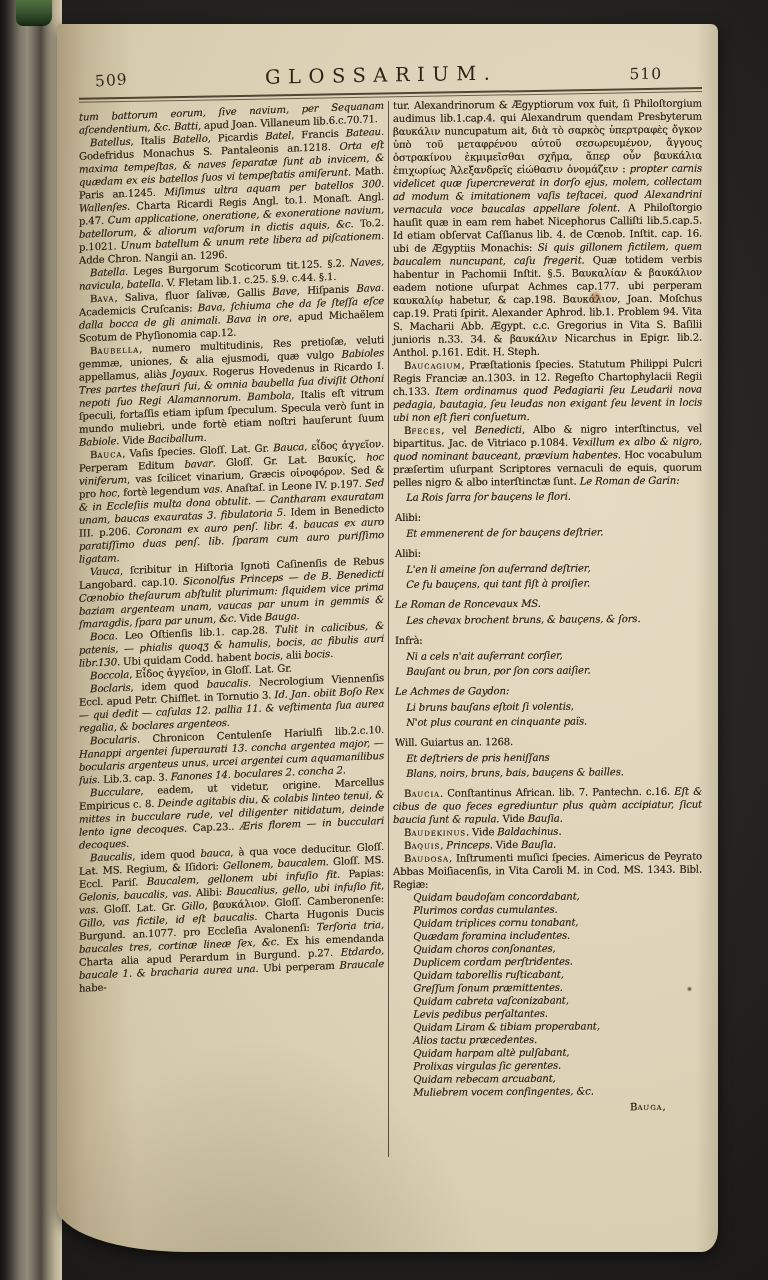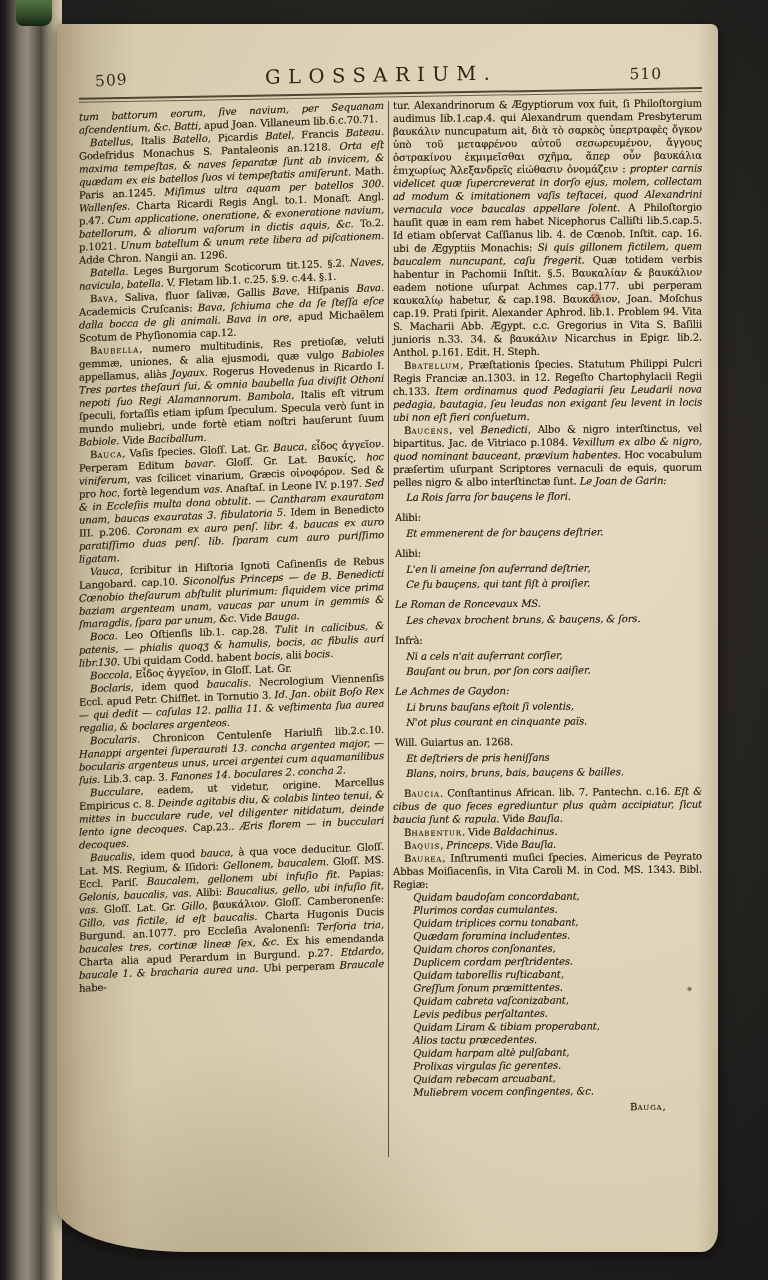--- a/index.html
+++ b/index.html
@@ -108,43 +108,43 @@
             <div class="para entry"><i>Boca.</i> Leo Oſtienſis lib.1. cap.28. <i>Tulit in calicibus, &amp; patenis, — phialis quoqʒ &amp; hamulis, bocis, ac fibulis auri libr.130.</i> Ubi quidam Codd. habent <i>bocis</i>, alii <i>bocis</i>.</div>
             <div class="para entry"><i>Boccola</i>, Εἶδος ἀγγεῖον, in Gloſſ. Lat. Gr.</div>
             <div class="para entry"><i>Boclaris</i>, idem quod <i>baucalis</i>. Necrologium Viennenſis Eccl. apud Petr. Chiſflet. in Tornutio 3. <i>Id. Jan. obiit Boſo Rex — qui dedit — caſulas 12. pallia 11. &amp; veſtimenta ſua aurea regalia, &amp; boclares argenteos.</i></div>
             <div class="para entry"><i>Bocularis.</i> Chronicon Centulenſe Hariulfi lib.2.c.10. <i>Hanappi argentei ſuperaurati 13. concha argentea major, — bocularis argenteus unus, urcei argentei cum aquamanilibus ſuis.</i> Lib.3. cap. 3. <i>Fanones 14. boculares 2. concha 2.</i></div>
             <div class="para entry"><i>Bucculare</i>, eadem, ut videtur, origine. Marcellus Empiricus c. 8. <i>Deinde agitabis diu, &amp; colabis linteo tenui, &amp; mittes in bucculare rude, vel diligenter nitidatum, deinde lento igne decoques.</i> Cap.23.. <i>Æris florem — in bucculari decoques.</i></div>
             <div class="para entry"><i>Baucalis</i>, idem quod <i>bauca</i>, à qua voce deducitur. Gloſſ. Lat. MS. Regium, &amp; Iſidori: <i>Gellonem, baucalem.</i> Gloſſ. MS. Eccl. Pariſ. <i>Baucalem, gellonem ubi infuſio fit.</i> Papias: <i>Gelonis, baucalis, vas.</i> Alibi: <i>Baucalius, gello, ubi infuſio fit, vas.</i> Gloſſ. Lat. Gr. <i>Gillo</i>, βαυκάλιον. Gloſſ. Camberonenſe: <i>Gillo, vas fictile, id eſt baucalis.</i> Charta Hugonis Ducis Burgund. an.1077. pro Eccleſia Avalonenſi: <i>Terſoria tria, baucales tres, cortinæ lineæ ſex, &amp;c.</i> Ex his emendanda Charta alia apud Perardum in Burgund. p.27. <i>Etdardo, baucale 1. &amp; bracharia aurea una.</i> Ubi perperam <i>Braucale</i> habe-</div>
           </div>
         <div class="col-divider"></div>
         <div class="col col-right">
             <div class="para cont">tur. Alexandrinorum &amp; Ægyptiorum vox fuit, ſi Philoſtorgium audimus lib.1.cap.4. qui Alexandrum quendam Presbyterum βαυκάλιν nuncupatum ait, διὰ τὸ σαρκὸς ὑπερτραφὲς ὄγκον ὑπὸ τοῦ μεταφρένου αὐτοῦ σεσωρευμένον, ἄγγους ὀστρακίνου ἐκμιμεῖσθαι σχῆμα, ἅπερ οὖν βαυκάλια ἐπιχωρίως Ἀλεξανδρεῖς εἰώθασιν ὀνομάζειν : <i>propter carnis videlicet quæ ſupercreverat in dorſo ejus, molem, collectam ad modum &amp; imitationem vaſis teſtacei, quod Alexandrini vernacula voce baucalas appellare ſolent.</i> A Philoſtorgio hauſit quæ in eam rem habet Nicephorus Calliſti lib.5.cap.5. Id etiam obſervat Caſſianus lib. 4. de Cœnob. Inſtit. cap. 16. ubi de Ægyptiis Monachis: <i>Si quis gillonem fictilem, quem baucalem nuncupant, caſu fregerit.</i> Quæ totidem verbis habentur in Pachomii Inſtit. §.5. Βαυκαλίαν &amp; βαυκάλιον eadem notione uſurpat Achmes cap.177. ubi perperam καυκαλίῳ habetur, &amp; cap.198. Βαυκάλιον, Joan. Moſchus cap.19. Prati ſpirit. Alexander Aphrod. lib.1. Problem 94. Vita S. Macharii Abb. Ægypt. c.c. Gregorius in Vita S. Baſilii junioris n.33. 34. &amp; βαυκάλιν Nicarchus in Epigr. lib.2. Anthol. p.161. Edit. H. Steph.</div>
-            <div class="para entry">B<span class="sc">batellum</span>, Præſtationis ſpecies. Statutum Philippi Pulcri Regis Franciæ an.1303. in 12. Regeſto Chartophylacii Regii ch.133. <i>Item ordinamus quod Pedagiarii ſeu Leudarii nova pedagia, bautagia, ſeu leudas non exigant ſeu levent in locis ubi non eſt fieri conſuetum.</i></div>
-            <div class="para entry">B<span class="sc">aucens</span>, vel <i>Benedicti</i>, Albo &amp; nigro interſtinctus, vel bipartitus. Jac. de Vitriaco p.1084. <i>Vexillum ex albo &amp; nigro, quod nominant bauceant, prævium habentes.</i> Hoc vocabulum præſertim uſurpant Scriptores vernaculi de equis, quorum pelles nigro &amp; albo interſtinctæ ſunt. <i>Le Joan de Garin:</i></div>
+            <div class="para entry">B<span class="sc">aucagium</span>, Præſtationis ſpecies. Statutum Philippi Pulcri Regis Franciæ an.1303. in 12. Regeſto Chartophylacii Regii ch.133. <i>Item ordinamus quod Pedagiarii ſeu Leudarii nova pedagia, bautagia, ſeu leudas non exigant ſeu levent in locis ubi non eſt fieri conſuetum.</i></div>
+            <div class="para entry">B<span class="sc">feces</span>, vel <i>Benedicti</i>, Albo &amp; nigro interſtinctus, vel bipartitus. Jac. de Vitriaco p.1084. <i>Vexillum ex albo &amp; nigro, quod nominant bauceant, prævium habentes.</i> Hoc vocabulum præſertim uſurpant Scriptores vernaculi de equis, quorum pelles nigro &amp; albo interſtinctæ ſunt. <i>Le Roman de Garin:</i></div>
             <div class="para verse">La Rois ſarra ſor bauçens le flori.</div>
             <div class="para label">Alibi:</div>
             <div class="para verse">Et emmenerent de ſor bauçens deſtrier.</div>
             <div class="para label">Alibi:</div>
             <div class="para versea">L'en li ameine ſon auferrand deſtrier,</div>
             <div class="para verse">Ce fu bauçens, qui tant fiſt à proiſier.</div>
             <div class="para label"><i>Le Roman de Roncevaux MS.</i></div>
             <div class="para verse">Les chevax brochent bruns, &amp; bauçens, &amp; ſors.</div>
             <div class="para label">Infrà:</div>
             <div class="para versea">Ni a cels n'ait auferrant corſier,</div>
             <div class="para verse">Bauſant ou brun, por ſon cors aaiſier.</div>
             <div class="para label"><i>Le Achmes de Gaydon:</i></div>
             <div class="para versea">Li bruns bauſans eſtoit ſi volentis,</div>
             <div class="para verse">N'ot plus courant en cinquante païs.</div>
             <div class="para label">Will. Guiartus an. 1268.</div>
             <div class="para versea">Et deſtriers de pris heniſſans</div>
             <div class="para verse">Blans, noirs, bruns, bais, bauçens &amp; bailles.</div>
             <div class="para entry">B<span class="sc">aucia</span>. Conſtantinus African. lib. 7. Pantechn. c.16. <i>Eſt &amp; cibus de quo feces egrediuntur plus quàm accipiatur, ſicut baucia ſunt &amp; rapula.</i> Vide <i>Bauſia</i>.</div>
-            <div class="para entry">B<span class="sc">habentur</span>. Vide <i>Baldachinus</i>.</div>
+            <div class="para entry">B<span class="sc">audekinus</span>. Vide <i>Baldachinus</i>.</div>
             <div class="para entry">B<span class="sc">aquis</span>, <i>Princeps</i>. Vide <i>Bauſia</i>.</div>
-            <div class="para entry">B<span class="sc">aurea</span>, Inſtrumenti muſici ſpecies. Aimericus de Peyrato Abbas Moiſiacenſis, in Vita Caroli M. in Cod. MS. 1343. Bibl. Regiæ:</div>
+            <div class="para entry">B<span class="sc">audosa</span>, Inſtrumenti muſici ſpecies. Aimericus de Peyrato Abbas Moiſiacenſis, in Vita Caroli M. in Cod. MS. 1343. Bibl. Regiæ:</div>
             <div class="para verse2">Quidam baudoſam concordabant,</div>
             <div class="para verse2">Plurimos cordas cumulantes.</div>
             <div class="para verse2">Quidam triplices cornu tonabant,</div>
             <div class="para verse2">Quædam foramina includentes.</div>
             <div class="para verse2">Quidam choros conſonantes,</div>
             <div class="para verse2">Duplicem cordam perſtridentes.</div>
             <div class="para verse2">Quidam taborellis ruſticabant,</div>
             <div class="para verse2">Greſſum ſonum præmittentes.</div>
             <div class="para verse2">Quidam cabreta vaſconizabant,</div>
             <div class="para verse2">Levis pedibus perſaltantes.</div>

